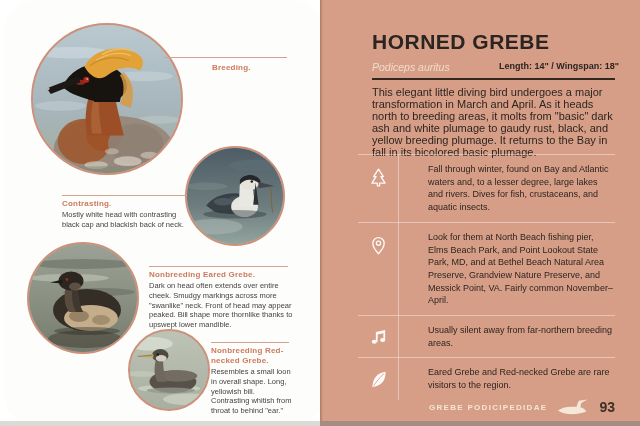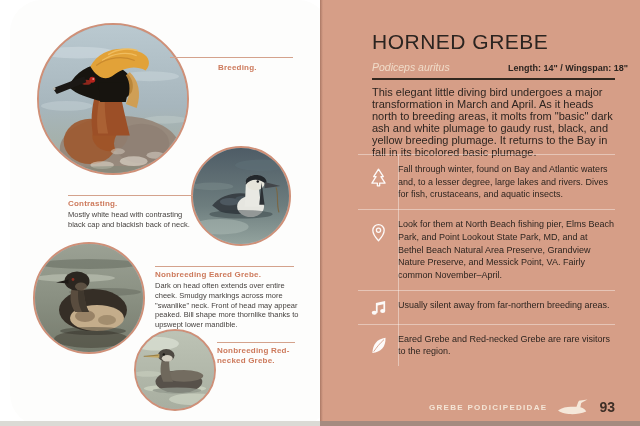--- a/index.html
+++ b/index.html
@@ -1,21 +1,21 @@
 <!DOCTYPE html>
 <html><head>
 <meta charset="utf-8">
 <style>
   * { margin:0; padding:0; box-sizing:border-box; }
   html,body { width:640px; height:426px; overflow:hidden; }
   body { font-family:"Liberation Sans", sans-serif; position:relative; background:#fff; }
   .spread { position:absolute; inset:0; }
 
   
-  .page-left { position:absolute; left:10px; top:0; width:320px; height:426px; background:#fdfdfc;border-radius:32px; }
+  .page-left { position:absolute; left:4px; top:0; width:320px; height:426px; background:#fdfdfc;border-radius:32px; }
   .photo-circle { position:absolute; border-radius:50%; border:2px solid #cf9078; overflow:hidden; background:#aab8bf; }
   .photo-circle svg { display:block; width:100%; height:100%; }
   .c1 { left:27px;  top:23px;  width:152px; height:152px; }
   .c2 { left:181px; top:146px; width:100px; height:100px; }
   .c3 { left:23px;  top:242px; width:112px; height:112px; }
   .c4 { left:124px; top:329px; width:82px;  height:82px; }
   .connector { position:absolute; height:1px; background:#d4a28c; }
   .l1 { top:57px;  left:160px; width:123px; }
   .l2 { top:195px; left:58px;  width:125px; }
   .l3 { top:266px; left:145px; width:139px; }
@@ -25,33 +25,33 @@
   .a2 { left:58px;  top:199px; width:130px; }
   .a3 { left:145px; top:270px; width:144px; }
   .a4 { left:207px; top:346px; width:84px; }
   .ann-label { color:#cd7a5c; font-weight:bold; font-size:8px; line-height:10px; margin-bottom:1px; letter-spacing:.2px; }
   .ann-text { color:#474340; font-size:7.5px; line-height:9.8px; }
 
   
   .page-right { position:absolute; left:320px; top:0; width:320px; height:426px; background:#d69e87; color:#2e2723; }
   .spine { position:absolute; left:0; top:0; width:3px; height:426px;
            background:linear-gradient(to right, rgba(60,25,15,.28), rgba(60,25,15,0)); }
-  .title { position:absolute; left:52px; top:30px; font-size:21px; font-weight:400; letter-spacing:.5px; color:#2b2420; }
-  .sci-row { position:absolute; left:52px; right:12px; top:61px; display:flex; justify-content:space-between; align-items:flex-end; }
+  .title { position:absolute; left:52px; top:30px; font-size:21px; font-weight:700; letter-spacing:.5px; color:#2b2420; }
+  .sci-row { position:absolute; left:52px; right:21px; top:61px; display:flex; justify-content:space-between; align-items:flex-start; }
   .sci-name { font-style:italic; font-size:10.5px; color:#f0dcc9; }
   .measurements { font-size:9px; font-weight:bold; color:#2b2420; }
   .head-rule { position:absolute; left:52px; right:25px; top:78px; height:2px; background:#32281f; }
   .description { position:absolute; left:52px; right:25px; top:86px; font-size:11px; line-height:12px; color:#2e2520; }
 
   .facts { position:absolute; left:38px; right:25px; top:154px; }
   .vline { position:absolute; left:40px; top:1px; bottom:0; width:1px; background:rgba(255,255,255,.4); }
   .fact-row { display:flex; border-top:1px solid rgba(255,255,255,.4); padding:6px 0; }
   .fact-icon { width:40px; flex:0 0 40px; display:flex; justify-content:center; align-items:center; }
   .fact-icon svg { width:21px; height:21px; }
-  .fact-text { padding-left:0; font-size:9px; line-height:12.7px; color:#2e2520; padding-top:2px; padding-bottom:2px; }
+  .fact-text { padding-left:30px; font-size:9px; line-height:12.7px; color:#2e2520; padding-top:2px; padding-bottom:2px; }
   .r1 .fact-icon, .r2 .fact-icon { align-items:flex-start; padding-top:6px; }
 
   .footer { position:absolute; right:25px; bottom:11px; display:flex; align-items:center; }
   .family-label { font-size:8px; font-weight:bold; letter-spacing:1.3px; color:#f4e5d6; }
   .loon { width:34px; height:16px; margin-left:10px; }
   .page-number { font-size:14px; font-weight:bold; color:#3e2f27; margin-left:8px; }
 
   
   .edge { position:absolute; bottom:0; height:5px; }
   .edge-left { left:0; width:320px; background:#dbdad5; }
@@ -196,20 +196,21 @@
     <div class="annotation a2">
       <div class="ann-label">Contrasting.</div>
       <div class="ann-text">Mostly white head with contrasting black cap and blackish back of neck.</div>
     </div>
     <div class="annotation a3">
       <div class="ann-label">Nonbreeding Eared Grebe.</div>
       <div class="ann-text">Dark on head often extends over entire cheek. Smudgy markings across more "swanlike" neck. Front of head may appear peaked. Bill shape more thornlike thanks to upswept lower mandible.</div>
     </div>
     <div class="annotation a4">
       <div class="ann-label">Nonbreeding Red-necked Grebe.</div>
+      <div class="ann-text">Resembles a small loon in overall shape. Long, yellowish bill. Contrasting whitish from throat to behind "ear."</div>
     </div>
   </div>
 
   <div class="page-right">
     <div class="spine"></div>
 
     <div class="title">HORNED GREBE</div>
 
     <div class="sci-row">
       <span class="sci-name">Podiceps auritus</span>

